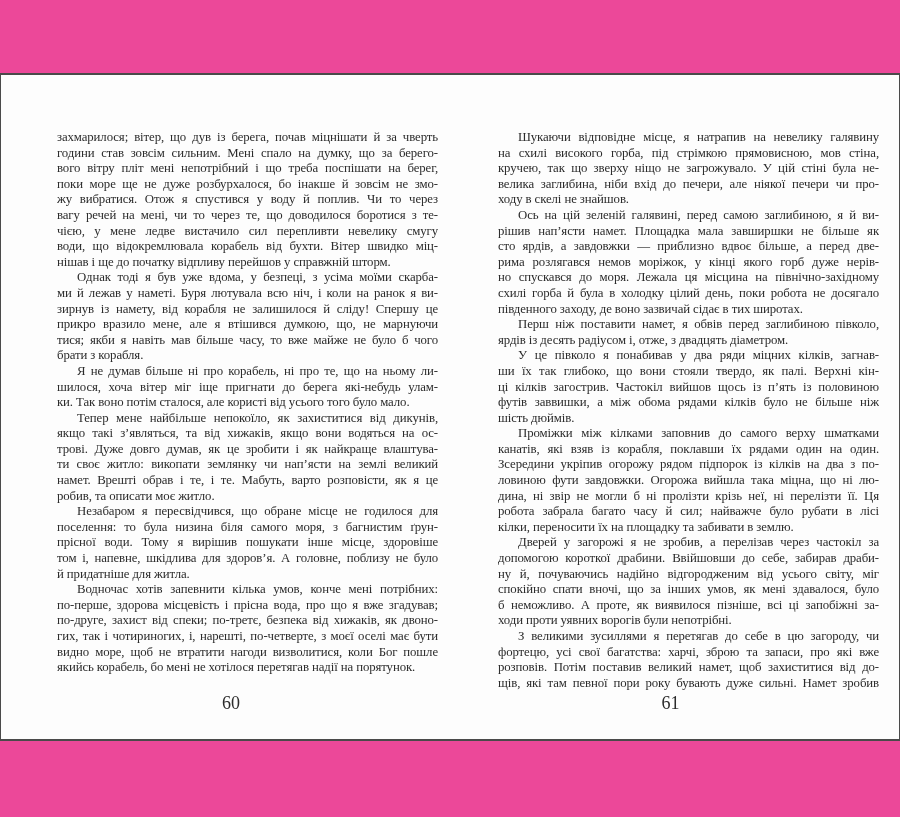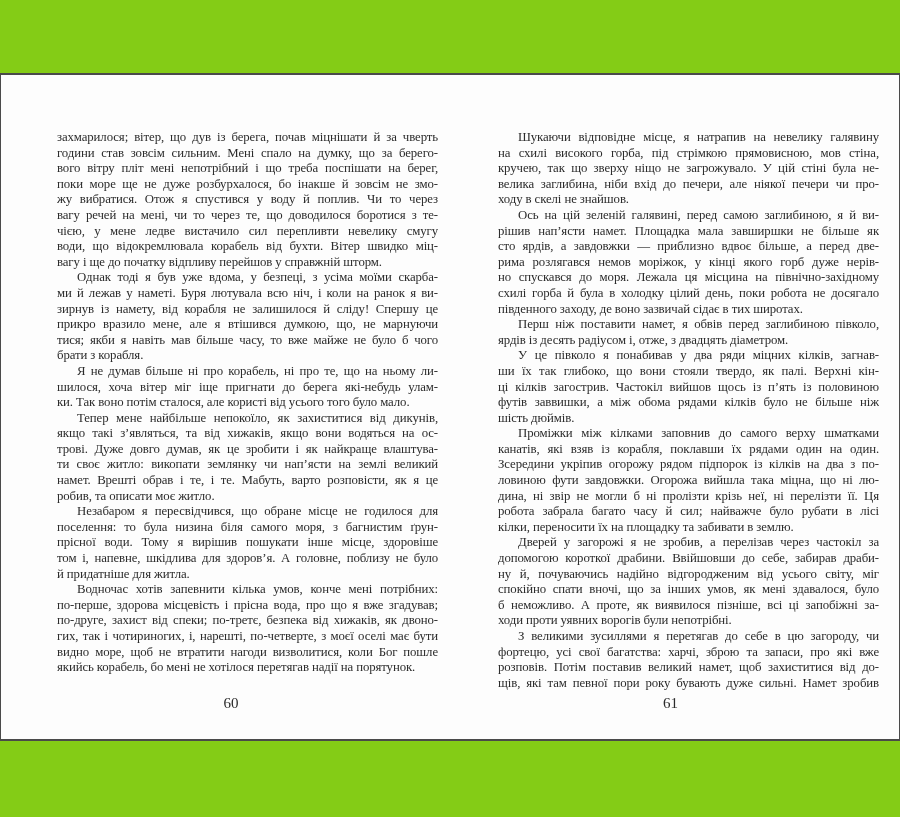--- a/index.html
+++ b/index.html
@@ -4,21 +4,21 @@
 <style>
   html, body {
     margin: 0;
     padding: 0;
     background: #ffffff;
   }
   .canvas {
     position: relative;
     width: 900px;
     height: 817px;
-    background: #84cc16;
+    background: #ec4899;
     overflow: hidden;
     font-family: "Liberation Serif", "DejaVu Serif", serif;
   }
   .book-frame {
     position: absolute;
     top: 73px;
     left: -1px;
     right: -1px;
     height: 664px;
     border: 2px solid var(--frame, #4a4a4a);
@@ -41,21 +41,21 @@
     text-align: justify;
     text-align-last: justify;
   }
   .ln.pe { text-align-last: left; }
   .ln.in { text-indent: 20px; }
   .page-number {
     position: absolute;
     top: 695px;
     height: 16px;
     line-height: 16px;
-    font-size: 15px;
+    font-size: 18px;
     color: var(--ink, #2b2b2b);
     text-align: center;
   }
   .page-number.left  { left: 57px;  width: 348px; }
   .page-number.right { left: 498px; width: 345px; }
 </style>
 </head>
 <body>
 
 <div class="canvas">
@@ -63,21 +63,21 @@
 
   <div class="page-text left">
       <div class="ln">захмарилося; вітер, що дув із берега, почав міцнішати й за чверть</div>
       <div class="ln">години став зовсім сильним. Мені спало на думку, що за берего-</div>
       <div class="ln">вого вітру пліт мені непотрібний і що треба поспішати на берег,</div>
       <div class="ln">поки море ще не дуже розбурхалося, бо інакше й зовсім не змо-</div>
       <div class="ln">жу вибратися. Отож я спустився у воду й поплив. Чи то через</div>
       <div class="ln">вагу речей на мені, чи то через те, що доводилося боротися з те-</div>
       <div class="ln">чією, у мене ледве вистачило сил перепливти невелику смугу</div>
       <div class="ln">води, що відокремлювала корабель від бухти. Вітер швидко міц-</div>
-      <div class="ln pe">вагу і ще до початку відпливу перейшов у справжній шторм.</div>
+      <div class="ln pe">нішав і ще до початку відпливу перейшов у справжній шторм.</div>
       <div class="ln in">Однак тоді я був уже вдома, у безпеці, з усіма моїми скарба-</div>
       <div class="ln">ми й лежав у наметі. Буря лютувала всю ніч, і коли на ранок я ви-</div>
       <div class="ln">зирнув із намету, від корабля не залишилося й сліду! Спершу це</div>
       <div class="ln">прикро вразило мене, але я втішився думкою, що, не марнуючи</div>
       <div class="ln">тися; якби я навіть мав більше часу, то вже майже не було б чого</div>
       <div class="ln pe">брати з корабля.</div>
       <div class="ln in">Я не думав більше ні про корабель, ні про те, що на ньому ли-</div>
       <div class="ln">шилося, хоча вітер міг іще пригнати до берега які-небудь улам-</div>
       <div class="ln pe">ки. Так воно потім сталося, але користі від усього того було мало.</div>
       <div class="ln in">Тепер мене найбільше непокоїло, як захиститися від дикунів,</div>

